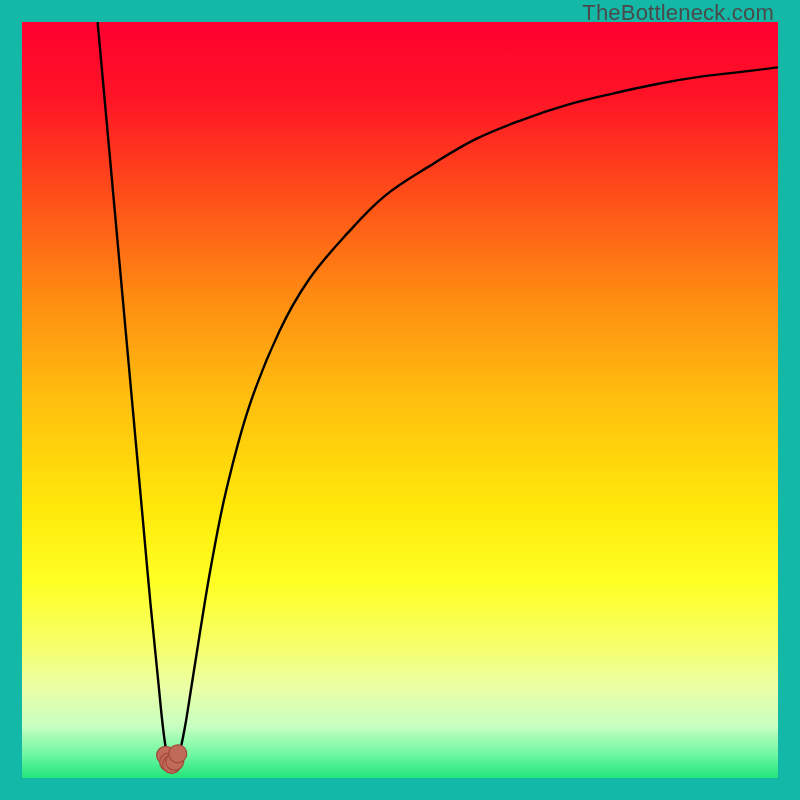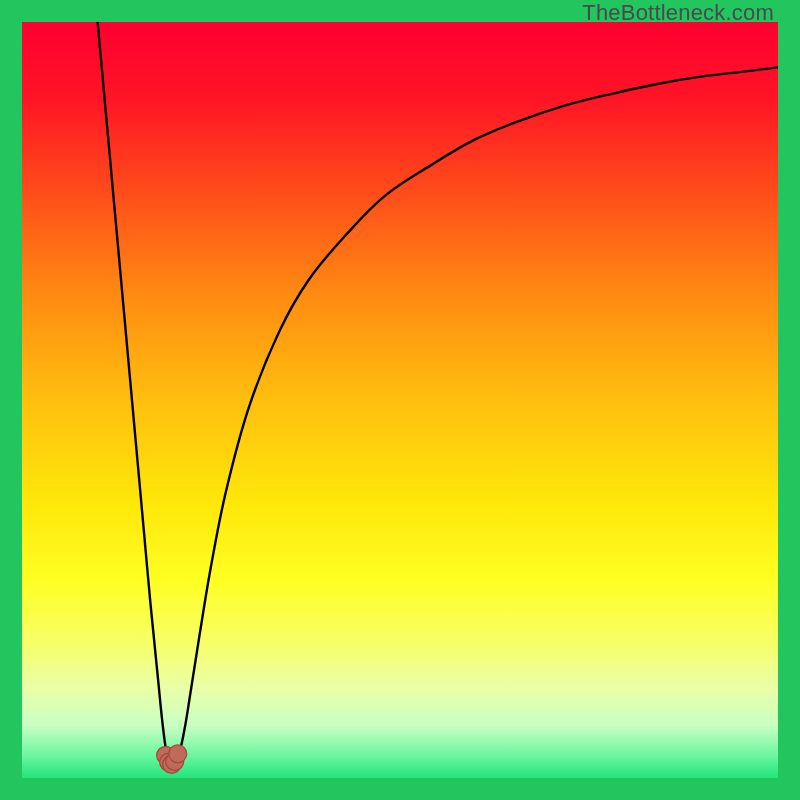--- a/index.html
+++ b/index.html
@@ -9,21 +9,21 @@
     height: 800px;
     overflow: hidden;
     background: #000;
     font-family: Arial, Helvetica, sans-serif;
   }
   .frame {
     position: absolute;
     left: 0; top: 0;
     width: 800px;
     height: 800px;
-    background: #22c55e;
+    background: #14b8a6;
   }
   .plot {
     position: absolute;
     left: 22px;
     top: 22px;
     width: 756px;
     height: 756px;
     overflow: hidden;
   }
   .watermark {

